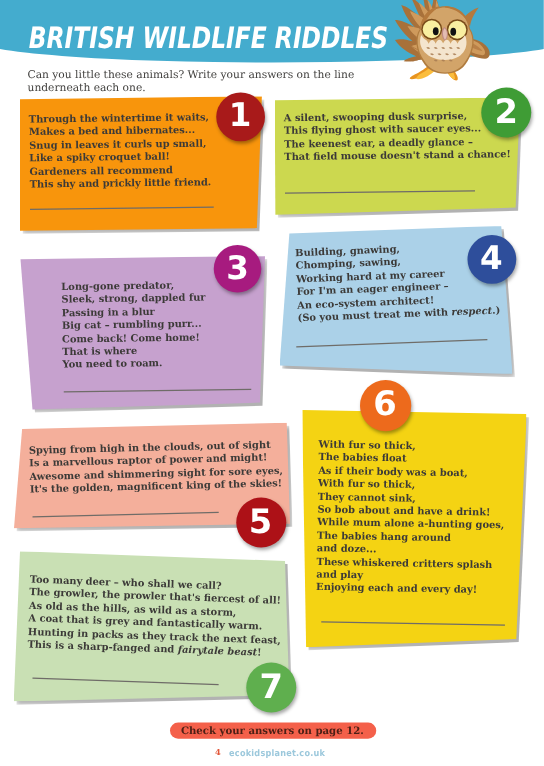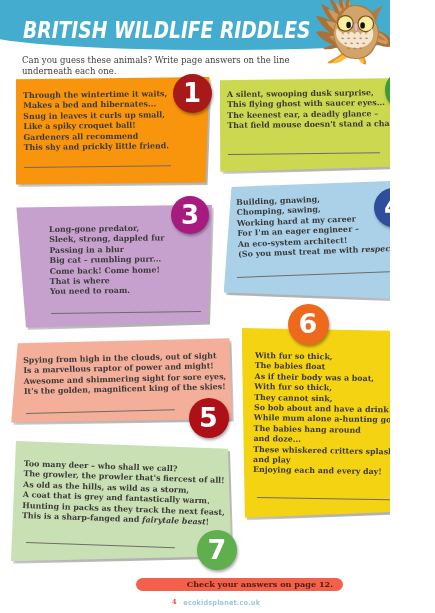--- a/index.html
+++ b/index.html
@@ -1,19 +1,19 @@
 <!DOCTYPE html>
 <html><head>
 <meta charset="utf-8">
 <title>British Wildlife Riddles</title>
 <style>
   html,body{margin:0;padding:0;}
   body{width:435px;height:613px;overflow:hidden;background:#ffffff;
        font-family:"DejaVu Serif",serif;position:relative;}
-  .page{position:absolute;left:0;top:0;width:390px;height:613px;overflow:hidden;}
+  .page{position:absolute;left:0;top:0;width:435px;height:613px;overflow:hidden;}
 
   
   .header{position:absolute;left:0;top:0;width:435px;height:52px;overflow:hidden;}
   .header-bg{position:absolute;left:-20px;top:-40px;width:475px;height:90px;
              background:#44acce;
              border-radius:0 0 50% 50% / 0 0 18px 18px;}
   .title{position:absolute;left:22.8px;top:16.2px;
          font-family:"DejaVu Sans Condensed","DejaVu Sans",sans-serif;
          font-weight:bold;font-style:italic;font-size:23.6px;
          color:#ffffff;white-space:nowrap;
@@ -37,21 +37,21 @@
   .badge{position:absolute;border-radius:50%;
          display:flex;align-items:center;justify-content:center;
          font-family:"DejaVu Sans",sans-serif;
          font-weight:bold;
          color:#fff;box-shadow:1px 2px 3px rgba(0,0,0,0.35);
          padding-bottom:1px;box-sizing:border-box;}
 
   
   .banner{position:absolute;left:135.5px;top:577.5px;width:165px;height:13px;
           background:#f4604a;border-radius:6.5px;
-          display:flex;align-items:center;justify-content:center;padding-left:42px;}
+          display:flex;align-items:center;justify-content:center;}
   .banner-text{font-family:"DejaVu Serif",serif;font-weight:bold;
                font-size:8.2px;color:#4d2016;white-space:nowrap;
                transform:scaleX(0.99);}
   .pagenum{position:absolute;left:172px;top:598.3px;font-family:"DejaVu Serif",serif;
            font-weight:bold;font-size:6.6px;color:#e2573a;}
   .siteurl{position:absolute;left:183.3px;top:598.3px;
            font-family:"DejaVu Sans Condensed","DejaVu Sans",sans-serif;
            font-weight:bold;font-size:7.2px;color:#9cc8dc;letter-spacing:.2px;}
 </style>
 </head>
@@ -140,21 +140,21 @@
       <path d="M344 43 q2 -1.3 3.2 .8 q-2.2 1 -3.2 -.8 Z"></path>
       <path d="M350 43 q2 -1.3 3.2 .8 q-2.2 1 -3.2 -.8 Z"></path>
       <path d="M356 43 q2 -1.3 3.2 .8 q-2.2 1 -3.2 -.8 Z"></path>
       <path d="M362 43 q2 -1.3 3.2 .8 q-2.2 1 -3.2 -.8 Z"></path>
       <path d="M347 48 q2 -1.3 3.2 .8 q-2.2 1 -3.2 -.8 Z"></path>
       <path d="M353 48 q2 -1.3 3.2 .8 q-2.2 1 -3.2 -.8 Z"></path>
       <path d="M359 48 q2 -1.3 3.2 .8 q-2.2 1 -3.2 -.8 Z"></path>
     </g>
   </svg>
 
-  <div class="subtitle">Can you guess these animals? Write page answers on the line underneath each one.</div>
+  <div class="subtitle">Can you little these animals? Write your answers on the line underneath each one.</div>
 
   <div id="cards">
       <div class="card-shadow" style="left: 18px; top: 79.5px; width: 193.5px; height: 107.6px; clip-path: polygon(0% 2.138%, 100% 0%, 97.933% 98.048%, 0% 100%);"></div>
       <div class="card" style="left: 16px; top: 77px; width: 193.5px; height: 107.6px; background: rgb(248, 149, 12); clip-path: polygon(0% 2.138%, 100% 0%, 97.933% 98.048%, 0% 100%);"></div>
       <div class="lines" style="left: 23px; top: 91px; transform: rotate(-0.7deg); transform-origin: 0px 0px;">Through the wintertime it waits,<br>Makes a bed and hibernates...<br>Snug in leaves it curls up small,<br>Like a spiky croquet ball!<br>Gardeners all recommend<br>This shy and prickly little friend.</div>
       <div class="answerline" style="left: 23.5px; top: 166.5px; width: 147px; transform: rotate(-0.7deg); transform-origin: 0px 0px;"></div>
       <div class="badge" style="left: 172.5px; top: 74px; width: 39px; height: 39px; background: rgb(168, 26, 26); font-size: 26px;">1</div>
       <div class="card-shadow" style="left: 221.8px; top: 80.5px; width: 196.2px; height: 93.8px; clip-path: polygon(0% 2.345%, 100% 0%, 98.216% 93.923%, 0.255% 100%);"></div>
       <div class="card" style="left: 219.8px; top: 78px; width: 196.2px; height: 93.8px; background: rgb(204, 216, 79); clip-path: polygon(0% 2.345%, 100% 0%, 98.216% 93.923%, 0.255% 100%);"></div>
       <div class="lines" style="left: 227px; top: 89.5px; transform: rotate(-0.7deg); transform-origin: 0px 0px;">A silent, swooping dusk surprise,<br>This flying ghost with saucer eyes...<br>The keenest ear, a deadly glance –<br>That field mouse doesn't stand a chance!</div>

